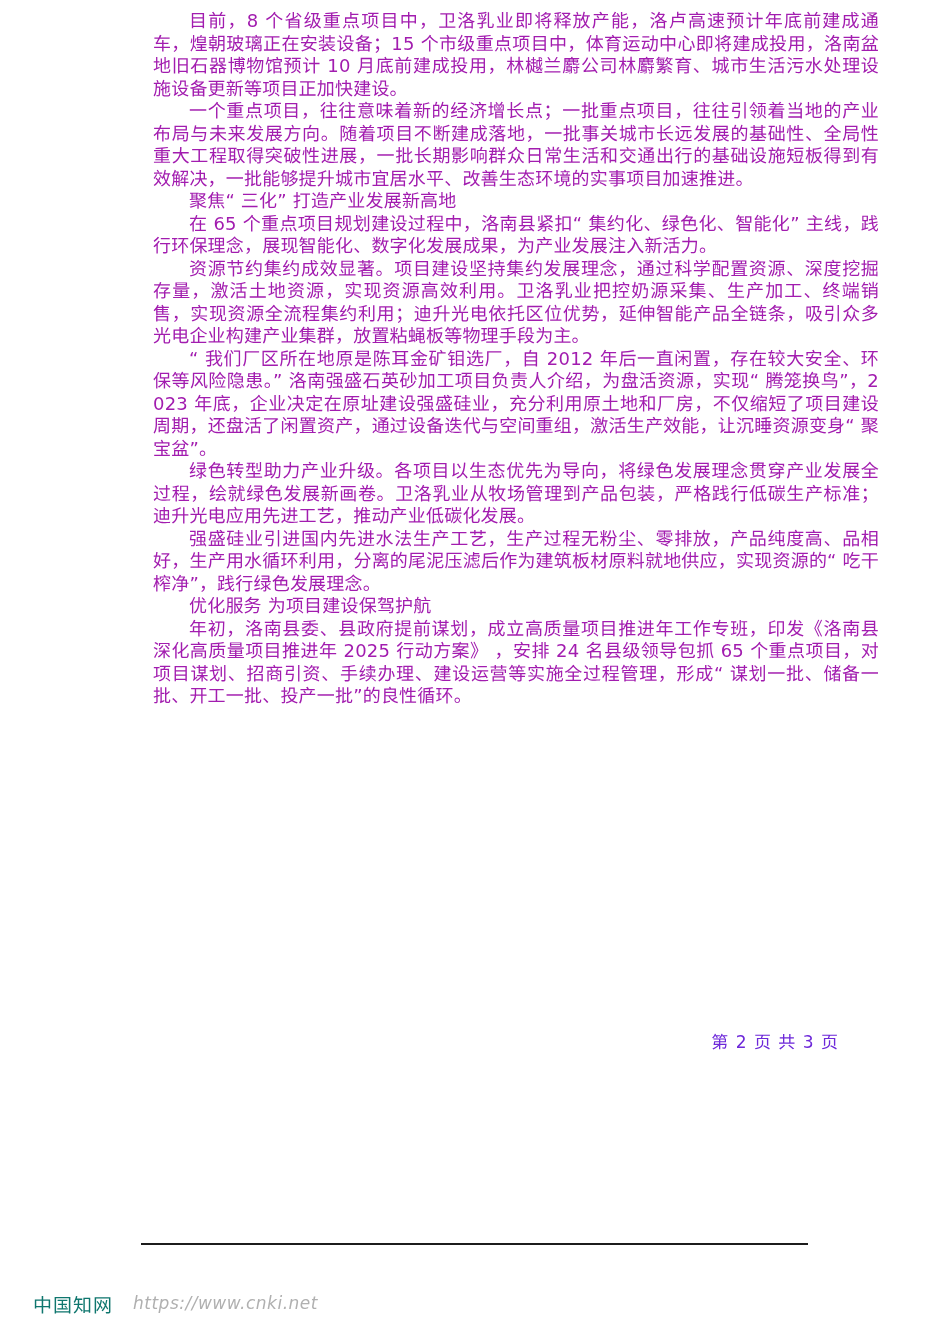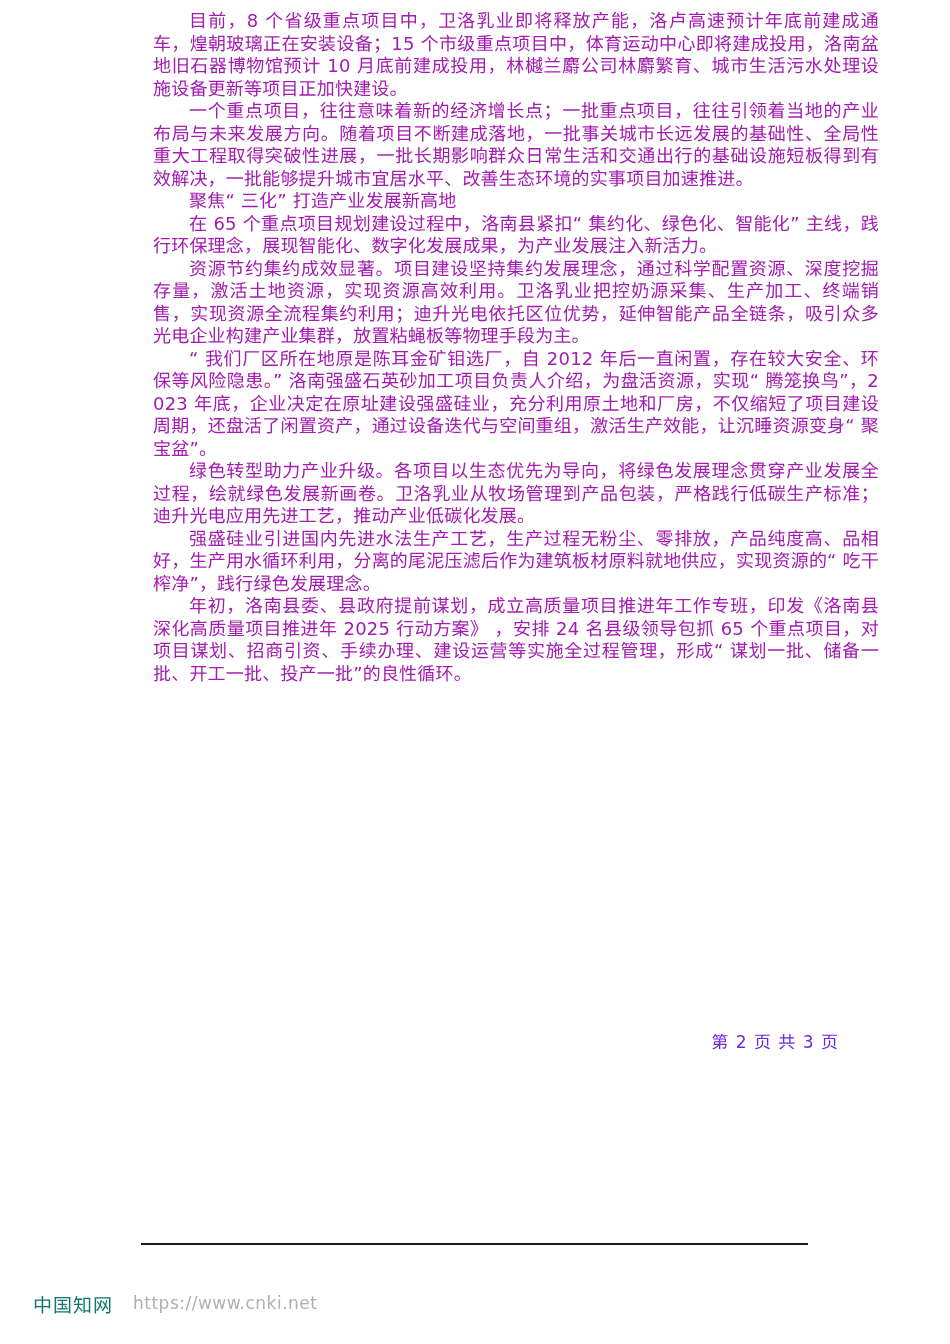--- a/index.html
+++ b/index.html
@@ -61,36 +61,38 @@
     color: #0f766e;
     letter-spacing: 1px;
   }
   .footer-url {
     position: absolute;
     left: 133px;
     top: 1293px;
     font-size: 17px;
     color: #b0b0b0;
     letter-spacing: 0.5px;
+    font-style: italic;
   }
 </style>
 </head>
 <body>
 
 <div class="page">
 
   <div class="content">
     <p>目前，8 个省级重点项目中，卫洛乳业即将释放产能，洛卢高速预计年底前建成通车，煌朝玻璃正在安装设备；15 个市级重点项目中，体育运动中心即将建成投用，洛南盆地旧石器博物馆预计 10 月底前建成投用，林樾兰麝公司林麝繁育、城市生活污水处理设施设备更新等项目正加快建设。</p>
     <p>一个重点项目，往往意味着新的经济增长点；一批重点项目，往往引领着当地的产业布局与未来发展方向。随着项目不断建成落地，一批事关城市长远发展的基础性、全局性重大工程取得突破性进展，一批长期影响群众日常生活和交通出行的基础设施短板得到有效解决，一批能够提升城市宜居水平、改善生态环境的实事项目加速推进。</p>
     <p>聚焦“ 三化” 打造产业发展新高地</p>
     <p>在 65 个重点项目规划建设过程中，洛南县紧扣“ 集约化、绿色化、智能化” 主线，践行环保理念，展现智能化、数字化发展成果，为产业发展注入新活力。</p>
     <p>资源节约集约成效显著。项目建设坚持集约发展理念，通过科学配置资源、深度挖掘存量，激活土地资源，实现资源高效利用。卫洛乳业把控奶源采集、生产加工、终端销售，实现资源全流程集约利用；迪升光电依托区位优势，延伸智能产品全链条，吸引众多光电企业构建产业集群，放置粘蝇板等物理手段为主。</p>
     <p>“ 我们厂区所在地原是陈耳金矿钼选厂，自 2012 年后一直闲置，存在较大安全、环保等风险隐患。” 洛南强盛石英砂加工项目负责人介绍，为盘活资源，实现“ 腾笼换鸟”，2023 年底，企业决定在原址建设强盛硅业，充分利用原土地和厂房，不仅缩短了项目建设周期，还盘活了闲置资产，通过设备迭代与空间重组，激活生产效能，让沉睡资源变身“ 聚宝盆”。</p>
     <p>绿色转型助力产业升级。各项目以生态优先为导向，将绿色发展理念贯穿产业发展全过程，绘就绿色发展新画卷。卫洛乳业从牧场管理到产品包装，严格践行低碳生产标准；迪升光电应用先进工艺，推动产业低碳化发展。</p>
     <p>强盛硅业引进国内先进水法生产工艺，生产过程无粉尘、零排放，产品纯度高、品相好，生产用水循环利用，分离的尾泥压滤后作为建筑板材原料就地供应，实现资源的“ 吃干榨净”，践行绿色发展理念。</p>
+    <p>优化服务 为项目建设保驾护航</p>
     <p>年初，洛南县委、县政府提前谋划，成立高质量项目推进年工作专班，印发《洛南县深化高质量项目推进年 2025 行动方案》 ，安排 24 名县级领导包抓 65 个重点项目，对项目谋划、招商引资、手续办理、建设运营等实施全过程管理，形成“ 谋划一批、储备一批、开工一批、投产一批”的良性循环。</p>
   </div>
 
   <div class="page-number">第 2 页 共 3 页</div>
 
   <div class="footer-rule"></div>
 
   <div class="footer-brand">中国知网</div>
   <div class="footer-url">https://www.cnki.net</div>
 

